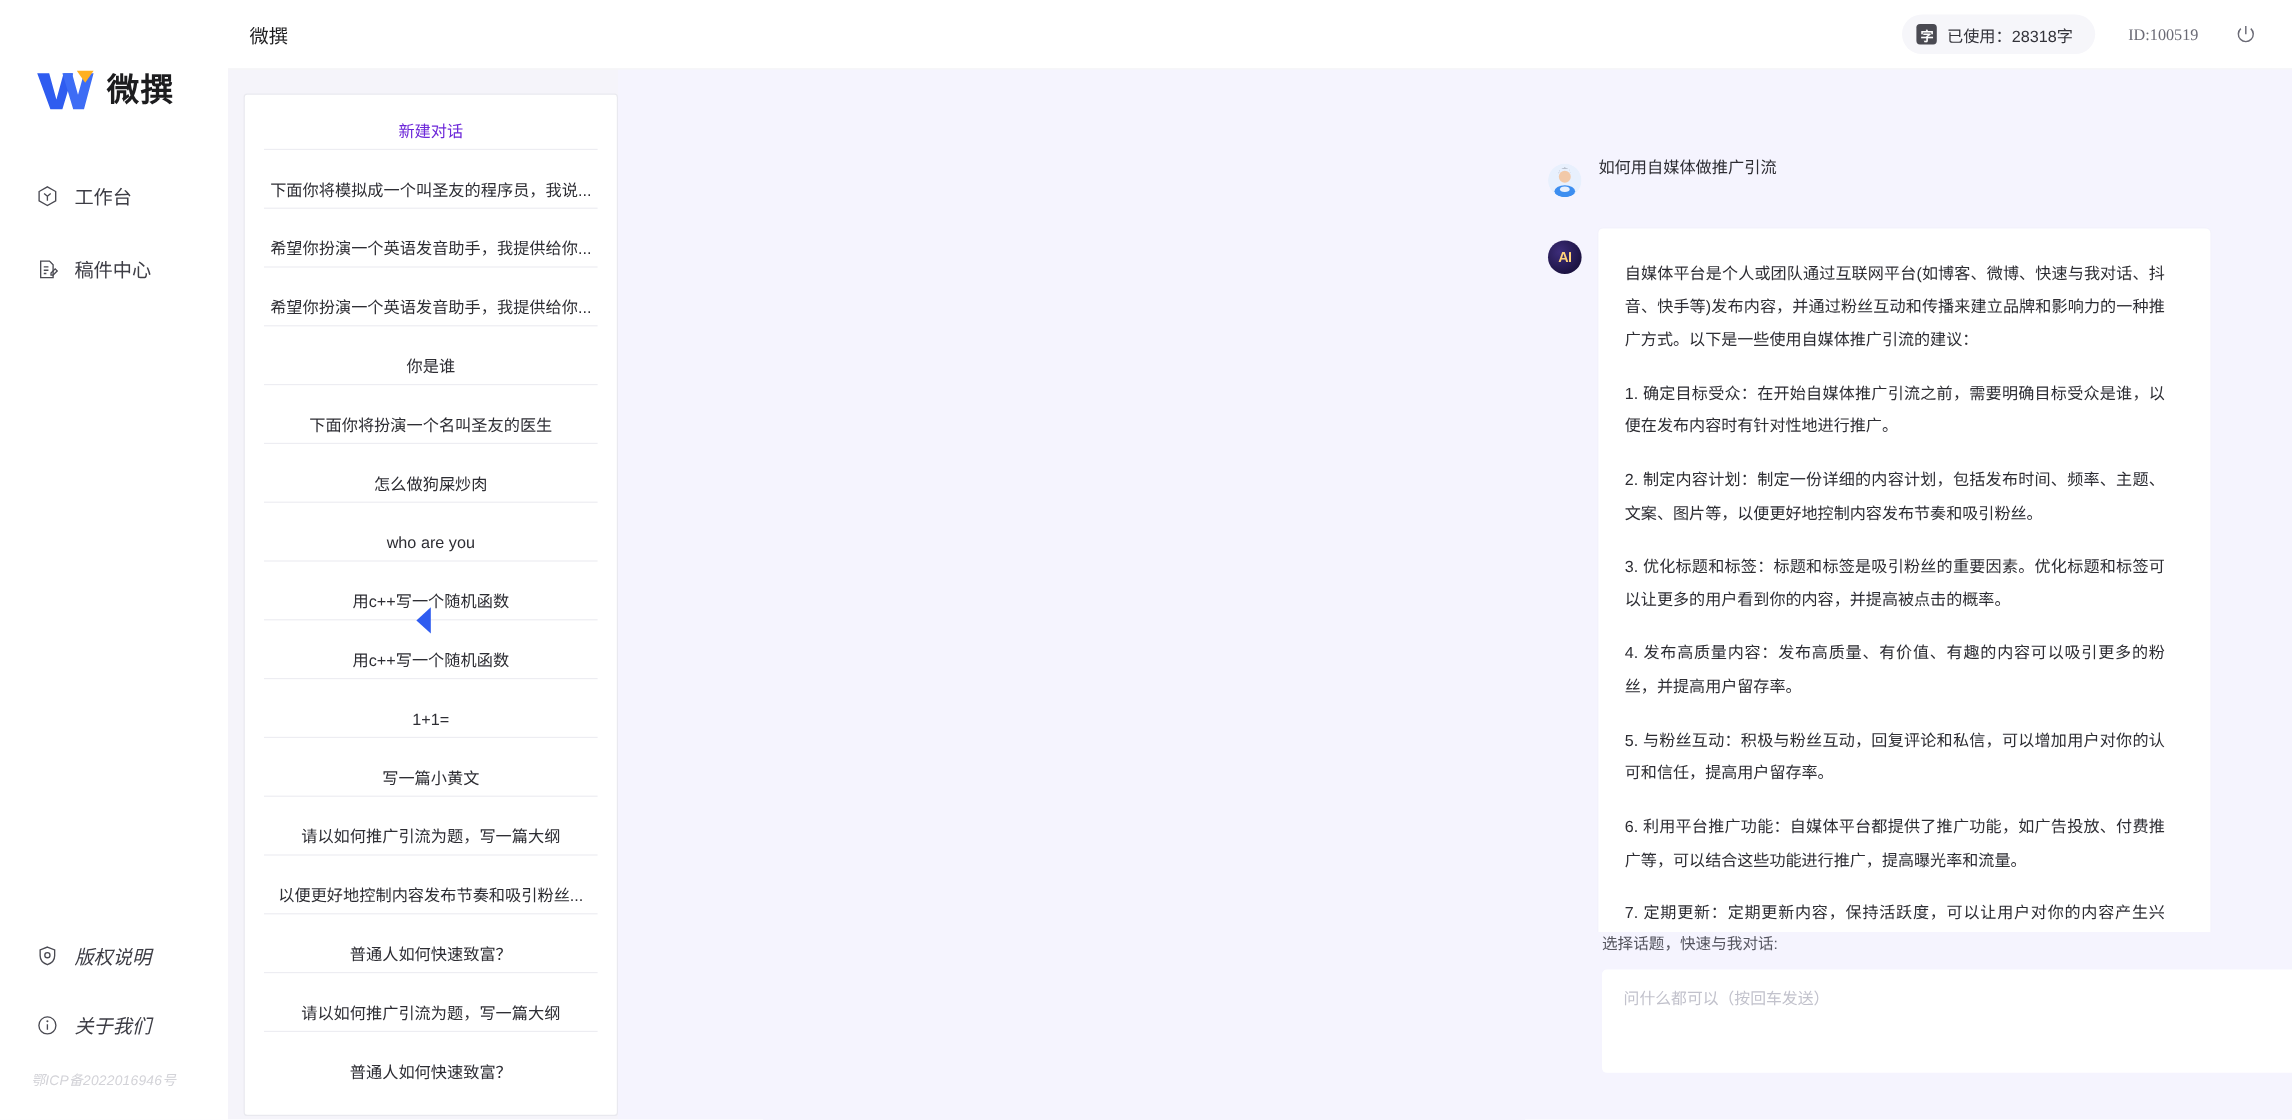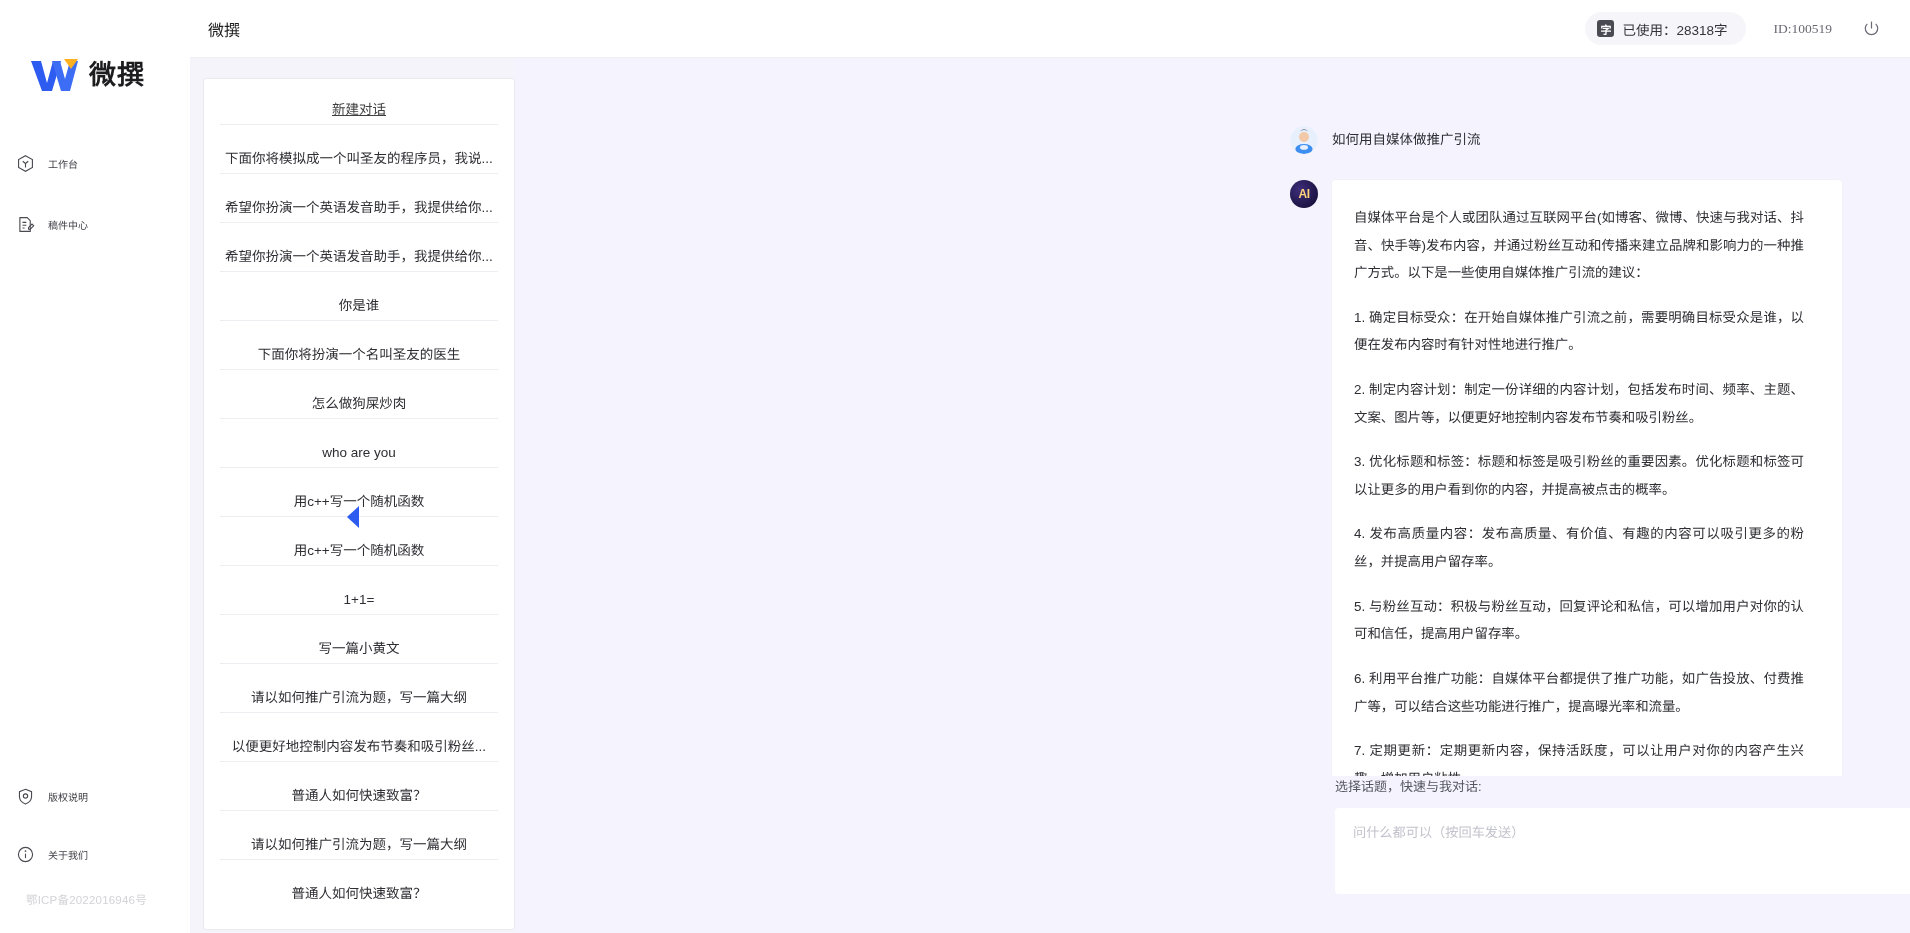--- a/index.html
+++ b/index.html
@@ -49,38 +49,39 @@
     line-height: 1;
   }
 
   .nav-items { margin-top: 32px; }
 
   .nav-item {
     display: flex;
     align-items: center;
     gap: 13px;
     height: 42px;
-    padding-left: 15px;
+    padding-left: 29px;
     cursor: pointer;
     margin-bottom: 19px;
     color: #3d3d45;
-    font-size: 10px;
+    font-size: 16px;
   }
   .nav-item .nav-ico {
     width: 20px; height: 20px;
     display: flex; align-items: center; justify-content: center;
     flex: 0 0 20px;
   }
   .nav-item svg { display: block; }
   .nav-item.active { color: #3d6cf5; }
   .nav-item.active svg { stroke: #3d6cf5; }
 
   .nav-bottom {
     margin-top: auto;
     padding-bottom: 18px;
+    font-style: italic;
   }
   .nav-bottom .nav-item { margin-bottom: 16px; }
 
   .icp {
     padding-left: 26px;
     font-size: 11.5px;
     color: #d3d3d8;
     letter-spacing: .2px;
     padding-bottom: 8px;
   }
@@ -182,21 +183,21 @@
     color: #2d2d33;
     border-bottom: 1px solid #ededf2;
     margin-bottom: 19px;
     padding-bottom: 19px;
     cursor: pointer;
     white-space: nowrap;
     overflow: hidden;
     text-overflow: ellipsis;
   }
   .conv-item:last-child { border-bottom: none; }
-  .conv-item.is-new { color: #404040; text-decoration: underline; }
+  .conv-item.is-new { color: #6d28d9; }
 
   
   .collapse-handle {
     position: absolute;
     left: 157px;
     top: 448px;
     width: 0; height: 0;
     border-top: 11px solid transparent;
     border-bottom: 11px solid transparent;
     border-right: 12px solid #2f5cf0;
@@ -230,20 +231,21 @@
   }
   .msg-user { margin-bottom: 26px; }
 
   .avatar {
     width: 28px; height: 28px;
     border-radius: 50%;
     flex: 0 0 28px;
     margin-right: 14px;
     overflow: hidden;
     position: relative;
+    margin-top: 10px;
   }
   .avatar svg { display: block; }
   .avatar-ai {
     background: radial-gradient(circle at 35% 35%, #3d2d7a 0%, #1b1240 75%);
     display: flex; align-items: center; justify-content: center;
     color: #ffd27a;
     font-size: 12px;
     font-weight: 700;
     letter-spacing: -.5px;
   }

